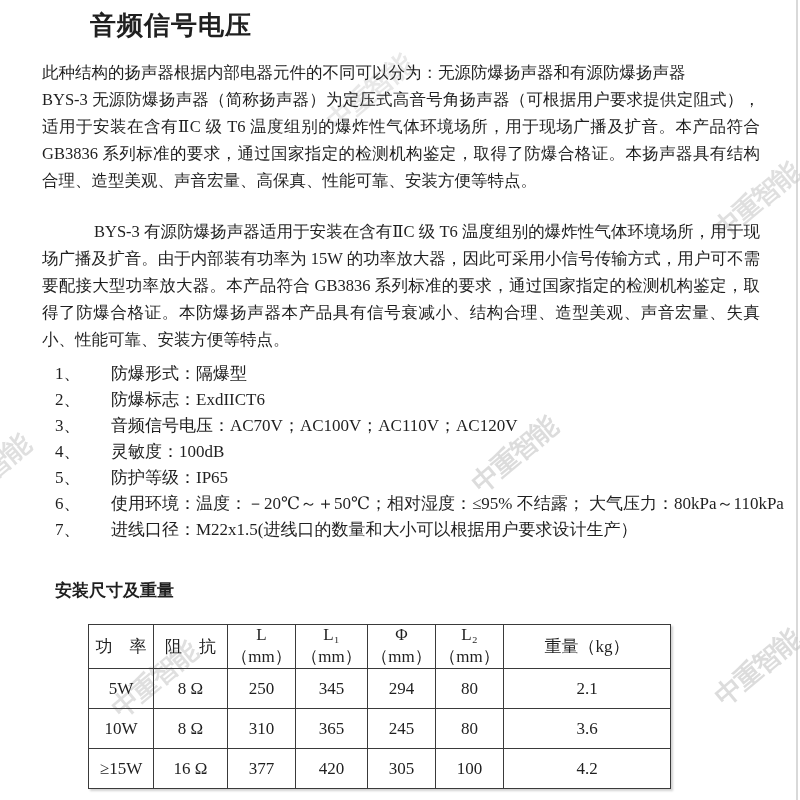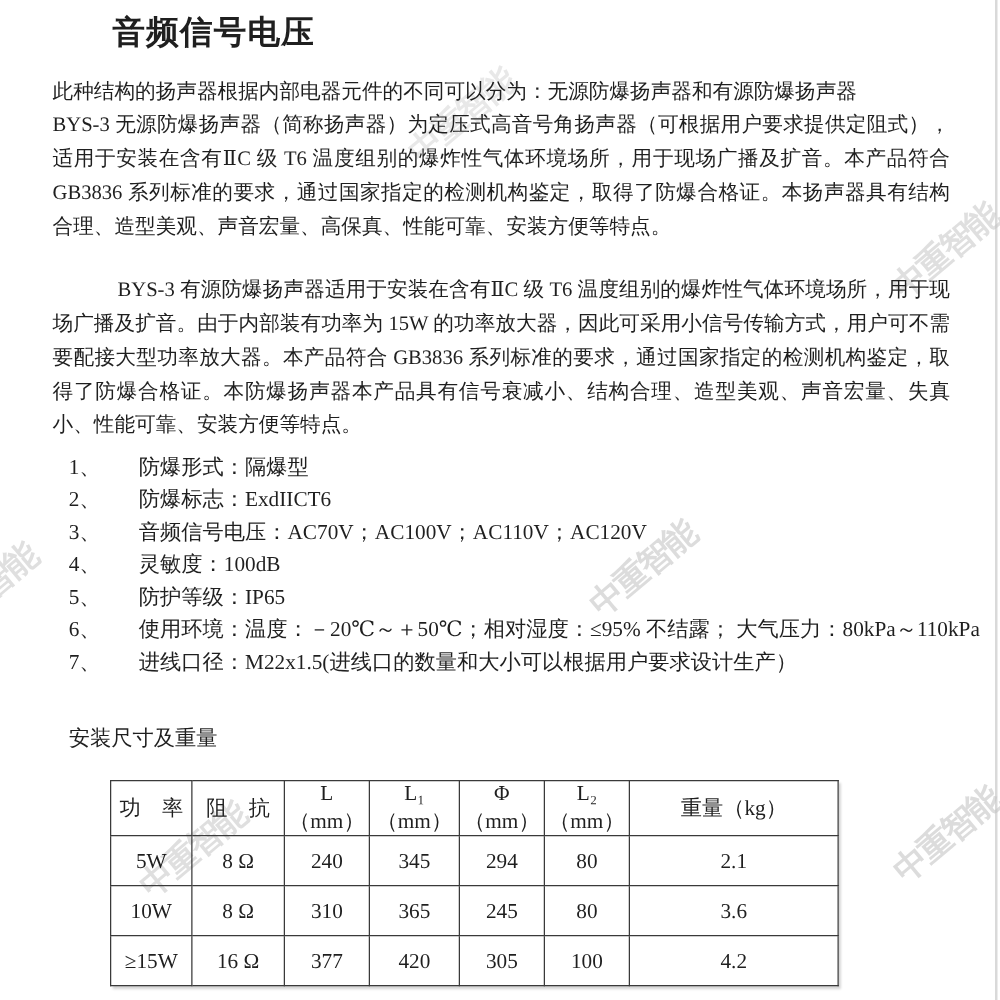--- a/index.html
+++ b/index.html
@@ -49,21 +49,21 @@
     line-height:26px;
     white-space:nowrap;
   }
   ul.spec-list .num{
     display:inline-block;
     min-width:56px;
   }
   h2.section-title{
     margin:36px 0 0 13px;
     font-size:17px;
-    font-weight:normal;
+    font-weight:bold;
     position:relative;z-index:2;
   }
   table.dim-table{
     border-collapse:collapse;
     table-layout:fixed;
     width:582px;
     margin:22px 0 0 46px;
     position:relative;z-index:2;
     background:transparent;
     box-shadow:2px 2px 2px rgba(0,0,0,0.18);
@@ -147,21 +147,21 @@
         <th>L₁（mm）</th>
         <th>Φ（mm）</th>
         <th>L₂（mm）</th>
         <th>重量（kg）</th>
       </tr>
     </thead>
     <tbody>
       <tr>
         <td>5W</td>
         <td>8 Ω</td>
-        <td>240</td>
+        <td>250</td>
         <td>345</td>
         <td>294</td>
         <td>80</td>
         <td>2.1</td>
       </tr>
       <tr>
         <td>10W</td>
         <td>8 Ω</td>
         <td>310</td>
         <td>365</td>

